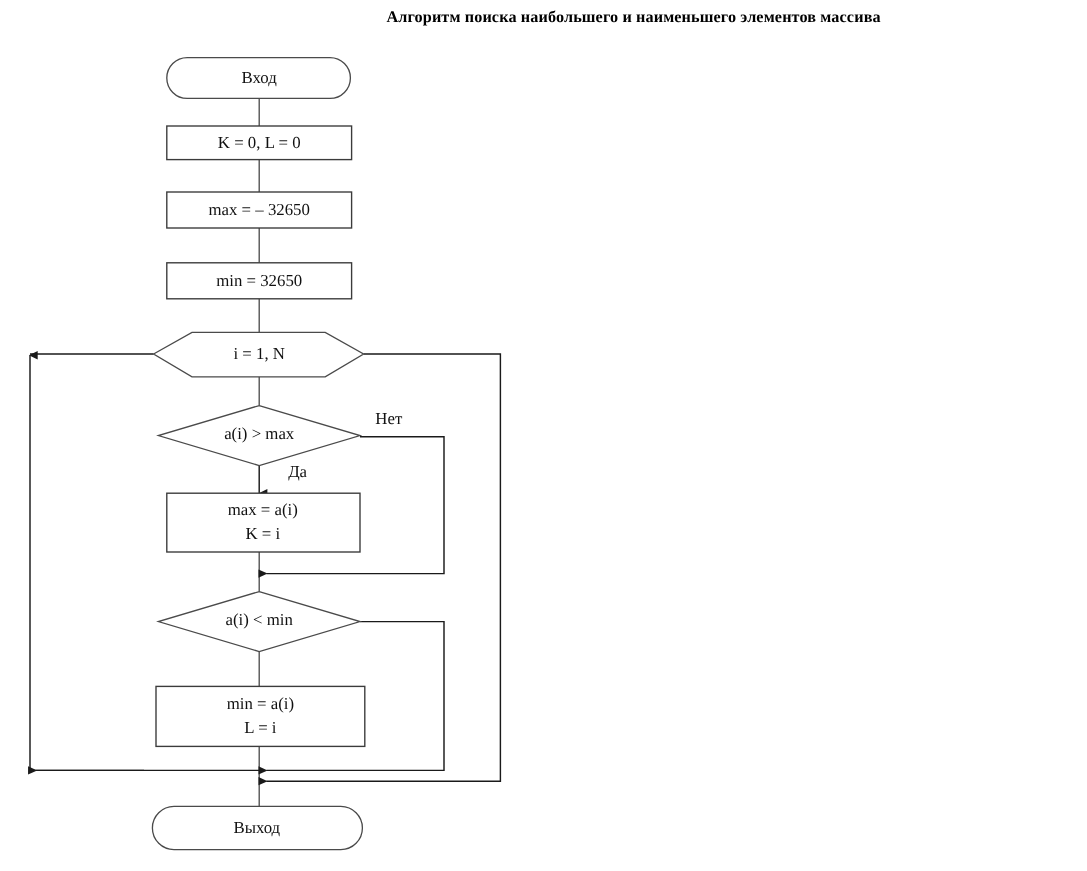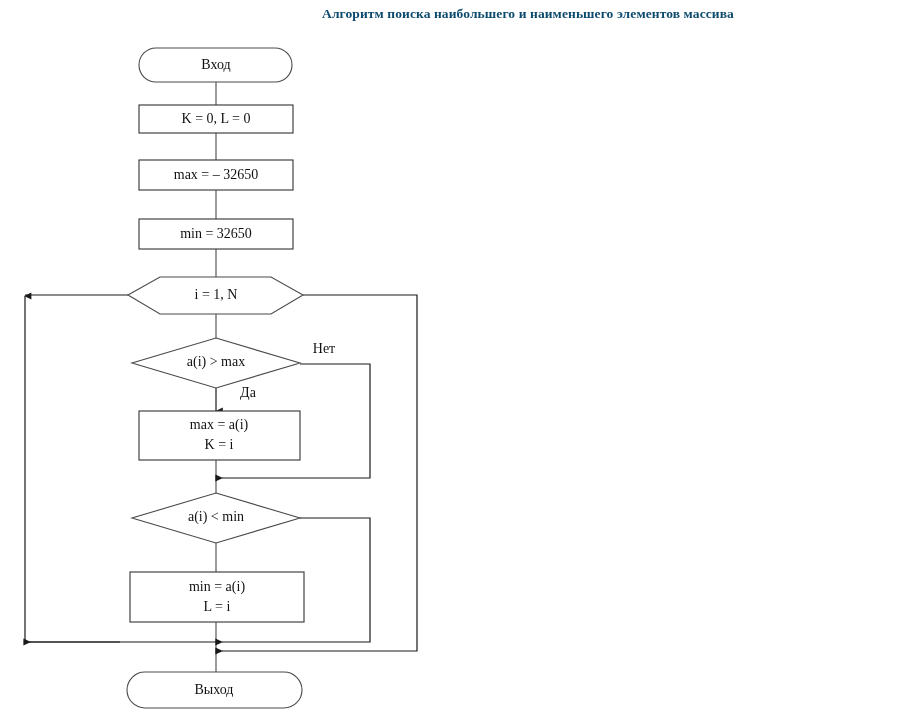--- a/index.html
+++ b/index.html
@@ -22,21 +22,21 @@
   }
   .title {
     position: absolute;
     left: 0;
     top: 6px;
     width: 906px;
     text-align: center;
     font-family: "Liberation Serif", "DejaVu Serif", serif;
     font-size: 13.5px;
     font-weight: bold;
-    color: #0c4a6e;
+    color: #000000;
     letter-spacing: 0.1px;
     padding-left: 150px;
     box-sizing: border-box;
   }
   svg.flow {
     position: absolute;
     left: 0;
     top: 0;
     width: 906px;
     height: 726px;

